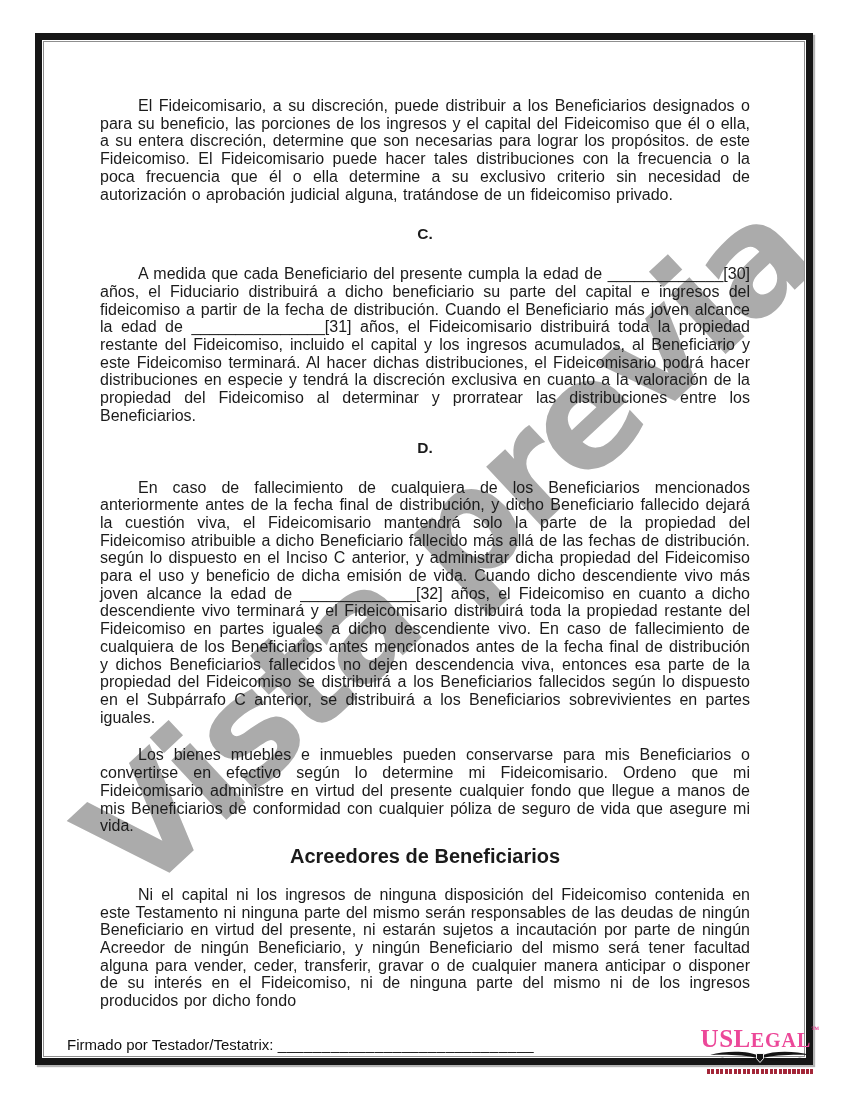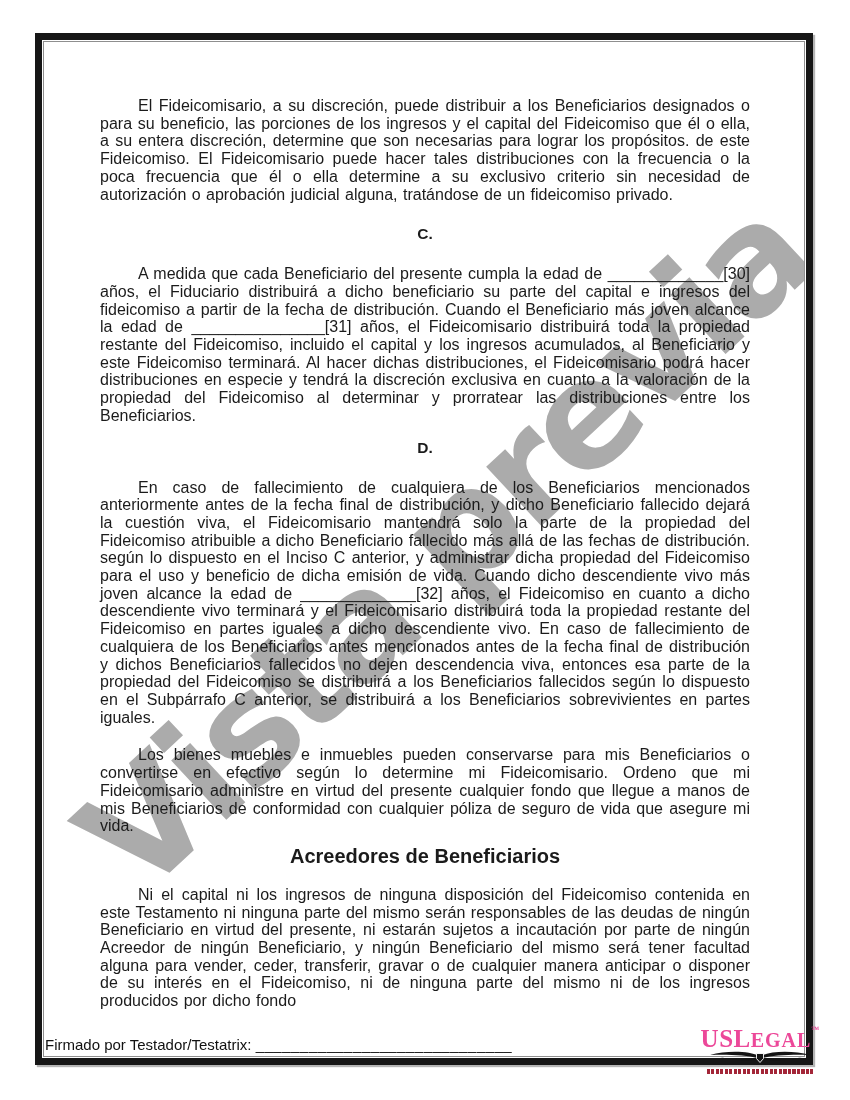--- a/index.html
+++ b/index.html
@@ -70,21 +70,21 @@
   .p-c   { margin-top: 22px; }
   .h-d   { margin-top: 14px; }
   .p-d   { margin-top: 22px; }
   .h-mi  { margin-top: 16px; }
   .p-mi  { margin-top: 20px; }
   .h-art { margin-top: 14px; font-size: 16.5px; line-height: 19px; }
   .h-art2{ margin-top: 12px;    font-size: 20px; line-height: 19px; font-weight: 700; text-align: center; }
   .p-art { margin-top: 18px; }
   .footer-line {
     position: absolute;
-    left: 1px;
+    left: 23px;
     bottom: 3px;
     z-index: 3;
     font-size: 15px;
     white-space: nowrap;
     color: #111;
   }
   .footer-line .sig-blank { letter-spacing: 0.5px; }
   .logo {
     position: absolute;
     right: 28px;

